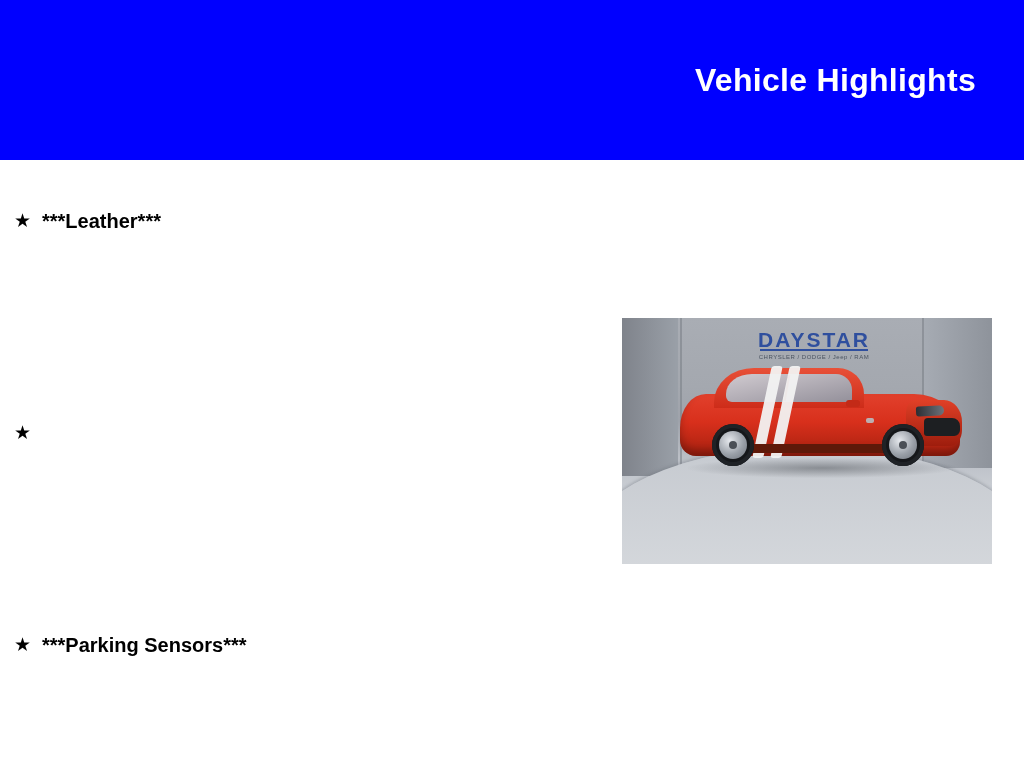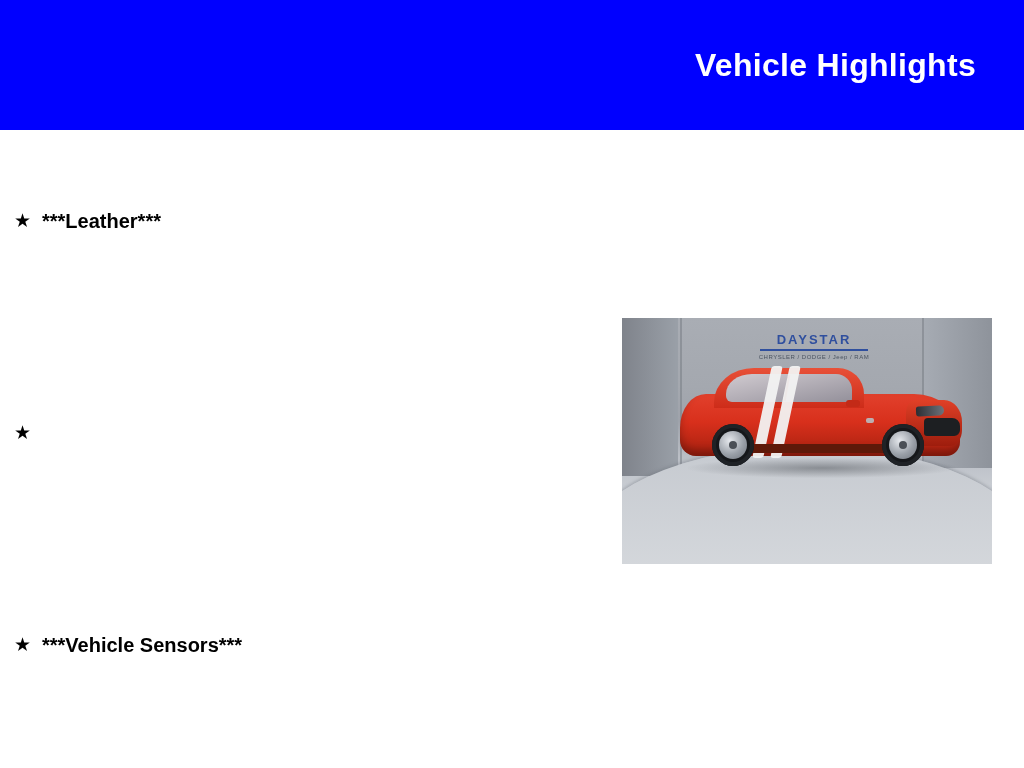--- a/index.html
+++ b/index.html
@@ -14,21 +14,21 @@
     overflow: hidden;
     position: relative;
   }
 
   
   .banner {
     position: absolute;
     left: 0;
     top: 0;
     width: 1024px;
-    height: 130px;
+    height: 160px;
     background: #0000ff;
     display: flex;
     align-items: center;
     justify-content: flex-end;
     box-sizing: border-box;
     padding-right: 48px;
   }
   .banner-title {
     color: #ffffff;
     font-size: 32px;
@@ -131,21 +131,21 @@
 
   
   .dealer-sign {
     position: absolute;
     left: 132px;
     top: 14px;
     width: 120px;
     text-align: center;
   }
   .dealer-name {
-    font-size: 13px;
+    font-size: 21px;
     font-weight: bold;
     color: #2f4f9e;
     letter-spacing: 2px;
     line-height: 16px;
   }
   .dealer-underline {
     margin: 1px auto 2px auto;
     width: 108px;
     height: 2px;
     background: #2f4f9e;
@@ -331,21 +331,21 @@
     <span class="bullet-star">★</span>
     <span class="highlight-label">***Leather***</span>
   </div>
 
   <div class="highlight-row">
     <span class="bullet-star">★</span>
   </div>
 
   <div class="highlight-row">
     <span class="bullet-star">★</span>
-    <span class="highlight-label">***Vehicle Sensors***</span>
+    <span class="highlight-label">***Parking Sensors***</span>
   </div>
 
 </div>
 
 <div class="photo-frame">
   <div class="photo">
 
     <div class="wall-left-pillar"></div>
     <div class="wall-right-pillar"></div>
     <div class="wall-seam s1"></div>

